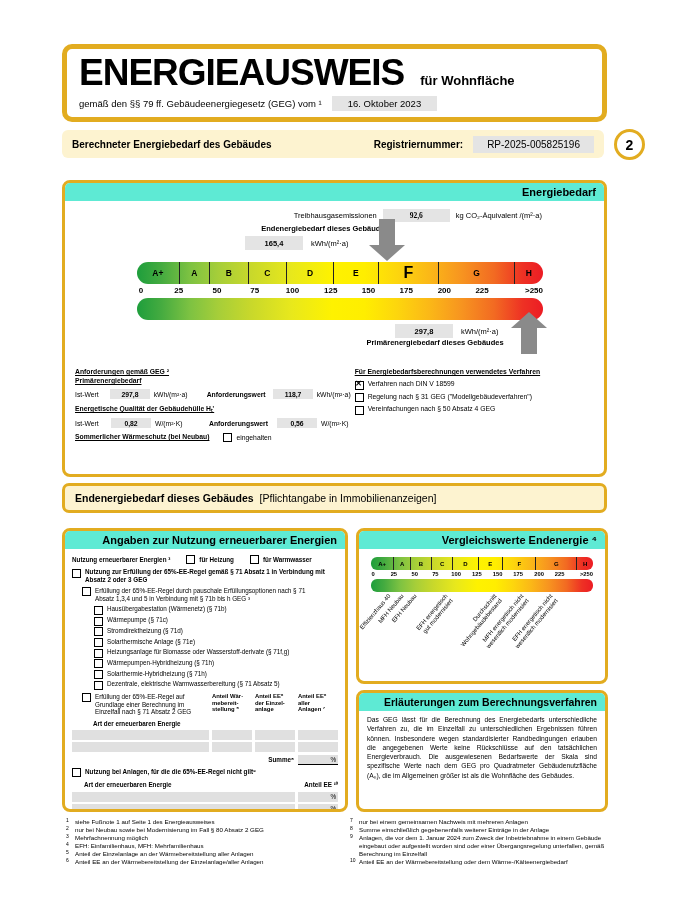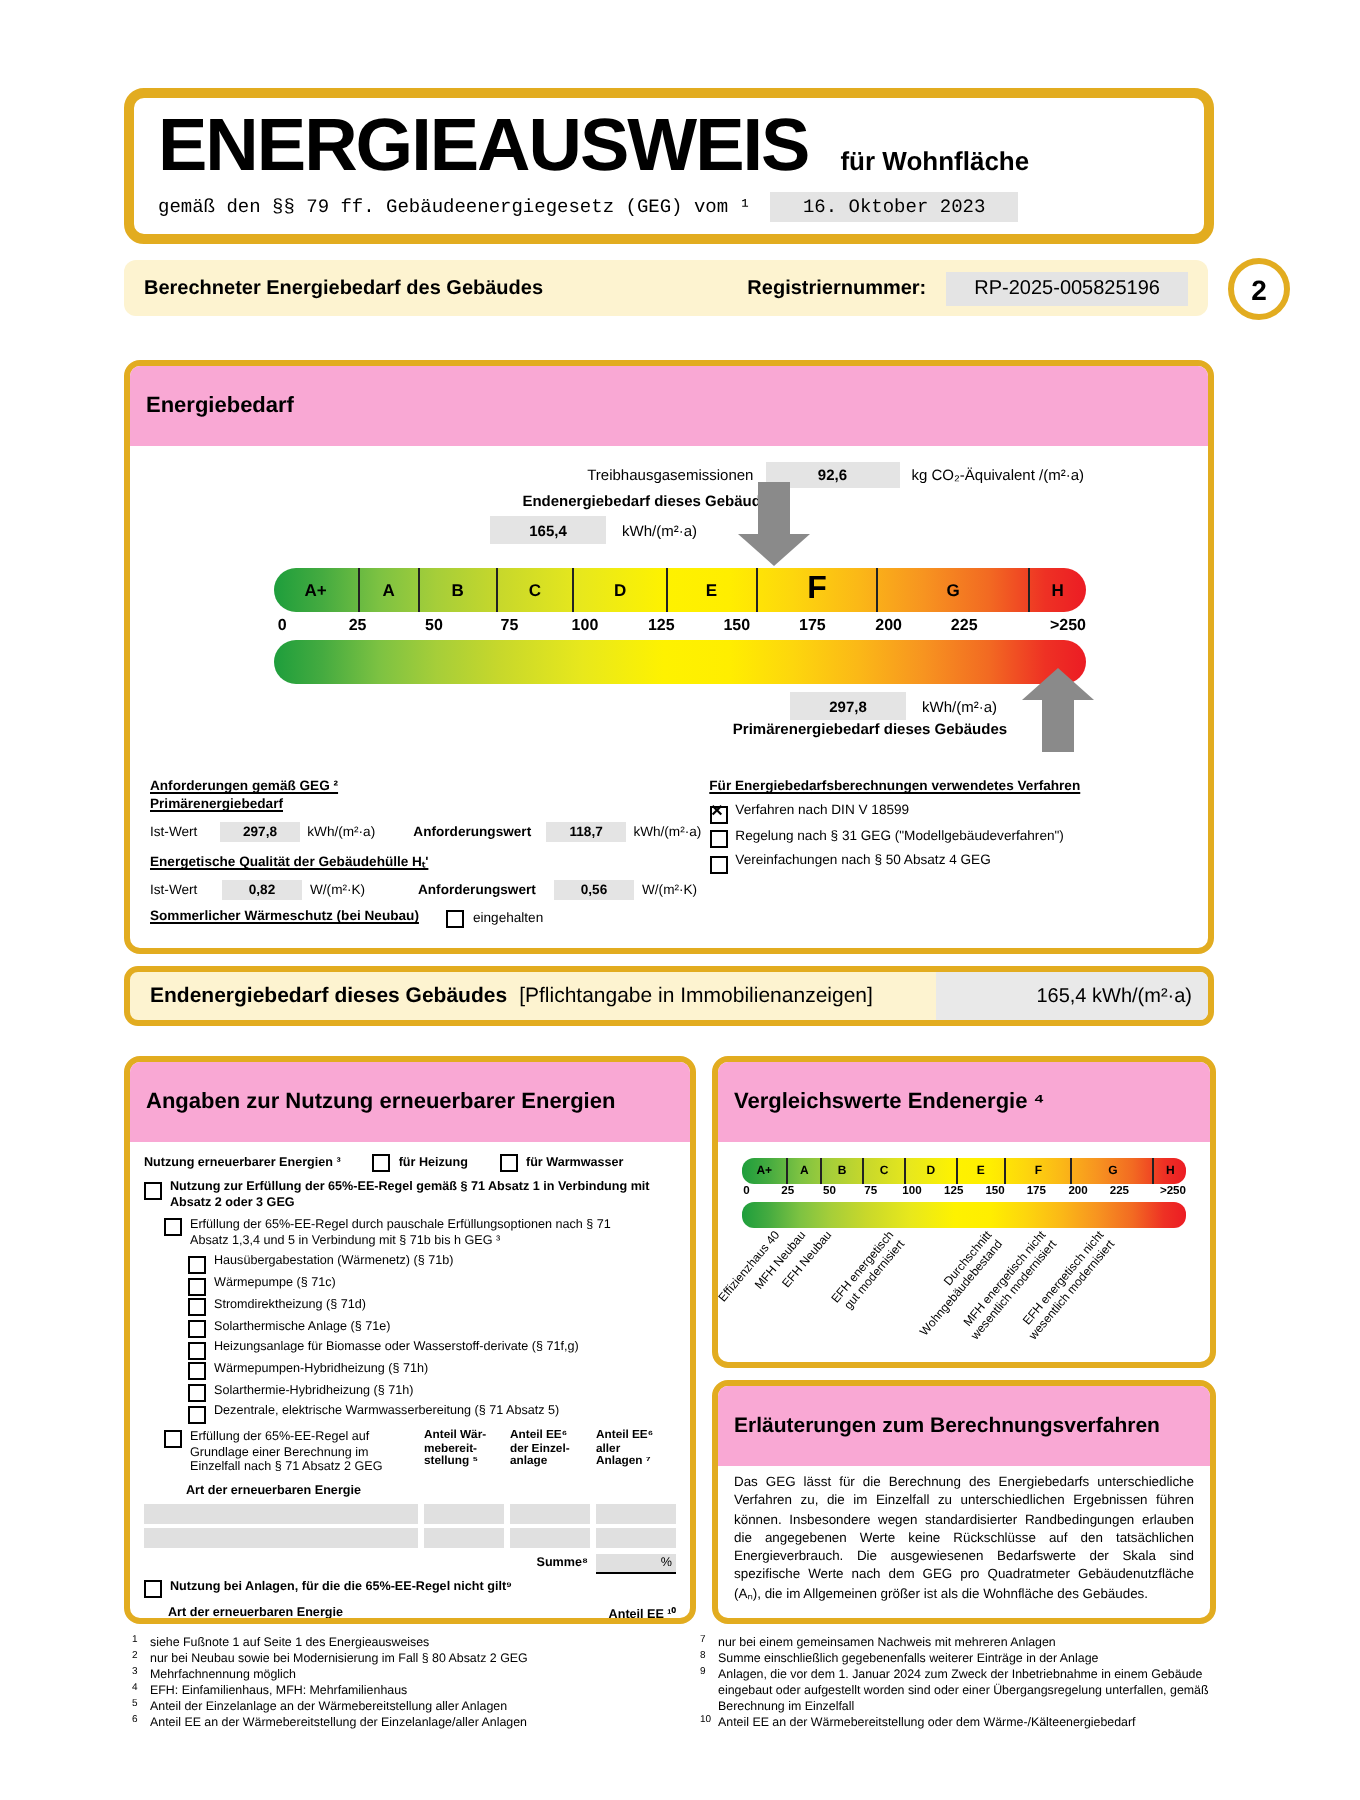--- a/index.html
+++ b/index.html
@@ -13,45 +13,45 @@
   .pre{white-space:pre-line;}
   .ub{font-weight:bold;text-decoration:underline;}
 
   
   .header-box{position:absolute;left:62px;top:44px;width:545px;height:78px;
       border:5px solid #e2ac20;border-radius:10px;background:#fff;
       padding:5px 12px;box-sizing:border-box;}
   .title-row{display:flex;align-items:baseline;gap:16px;}
   .main-title{font-size:37px;font-weight:bold;line-height:1.05;letter-spacing:-1px;}
   .subtitle{font-size:13px;font-weight:bold;}
-  .law-row{display:flex;align-items:center;gap:10px;margin-top:3px;font-size:9.5px;font-family:Liberation Mono, monospace;}
+  .law-row{display:flex;align-items:center;gap:10px;margin-top:3px;font-size:9.5px;}
   .date-box{background:#e4e4e4;padding:2px 16px;font-size:9.5px;}
 
   
   .meta-bar{position:absolute;left:62px;top:130px;width:542px;height:28px;
       background:#fdf3d0;border-radius:6px;display:flex;align-items:center;
       padding:4px 10px;box-sizing:border-box;font-size:10px;}
   .meta-left{font-weight:bold;flex:1;}
   .reg-label{font-weight:bold;margin-right:10px;}
   .reg-box{background:#e4e4e4;padding:3px 14px;font-weight:normal;}
   .page-circle{position:absolute;left:614px;top:129px;width:31px;height:31px;
       border:3.5px solid #e2ac20;border-radius:50%;background:#fff;display:flex;
       align-items:center;justify-content:center;font-weight:bold;font-size:14px;
       box-sizing:border-box;}
 
   
   .gbox{position:absolute;border:3px solid #e2ac20;border-radius:8px;background:#fff;
       box-sizing:border-box;overflow:hidden;}
-  .strip{background:#f9a8d4;padding:14px 8px;font-size:11px;font-weight:bold;}
+  .strip{background:#5eead4;padding:3px 8px;font-size:11px;font-weight:bold;text-align:right;}
 
   
   .eb{left:62px;top:180px;width:545px;height:297px;}
   .ghg-row{display:flex;justify-content:flex-end;align-items:center;gap:6px;
       font-size:7.5px;margin:8px 62px 0 0;}
-  .ghg-row .vbox{width:33px;padding:2px 17px;}
+  .ghg-row .vbox{width:33px;padding:2px 17px;font-family:Liberation Serif, serif;}
   .chart{position:relative;height:142px;}
   .end-label{position:absolute;left:120px;top:2px;width:280px;text-align:center;
       font-weight:bold;font-size:7.5px;}
   .end-value{position:absolute;left:180px;top:14px;display:flex;gap:8px;align-items:center;font-size:7.5px;}
   .end-value .vbox{width:58px;padding:2.5px 0;}
   .scalegrad{background:linear-gradient(to right,#1e9e3c 0%,#45ab40 6%,#7dc242 13%,
       #a6ce39 20%,#c8d82b 28%,#e8e81c 38%,#fef200 48%,#ffee00 56%,#fdd60d 64%,
       #fbb817 72%,#f79420 80%,#f26a22 88%,#ee3124 95%,#ec1c24 100%);}
   .band{position:absolute;left:72px;top:40px;width:406px;height:22px;border-radius:11px;}
   .seg{position:absolute;top:0;height:100%;border-right:1px solid #222;display:flex;
@@ -295,21 +295,20 @@
             <span class="cb"></span>
             <span>Vereinfachungen nach § 50 Absatz 4 GEG</span>
           </div>
       </div>
     </div>
   </div>
 
   <div class="mand">
     <span class="lbl">Endenergiebedarf dieses Gebäudes</span>
     <span class="brk">[Pflichtangabe in Immobilienanzeigen]</span>
-    <span class="val">165,4 kWh/(m²·a)</span>
   </div>
 
   <div class="gbox ren">
     <div class="strip">Angaben zur Nutzung erneuerbarer Energien</div>
     <div class="ren-body">
       <div class="use-row">
         <span>Nutzung erneuerbarer Energien ³</span>
         <span class="sp"></span>
         <span class="cb"></span>
         <span>für Heizung</span>

